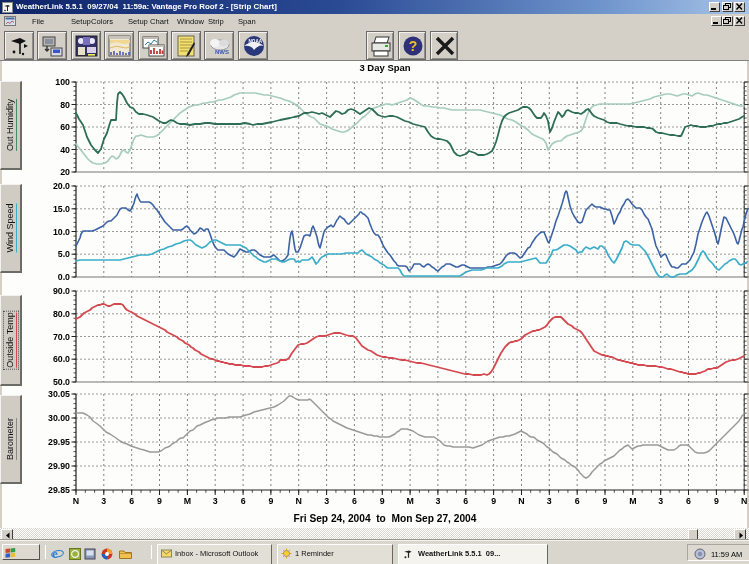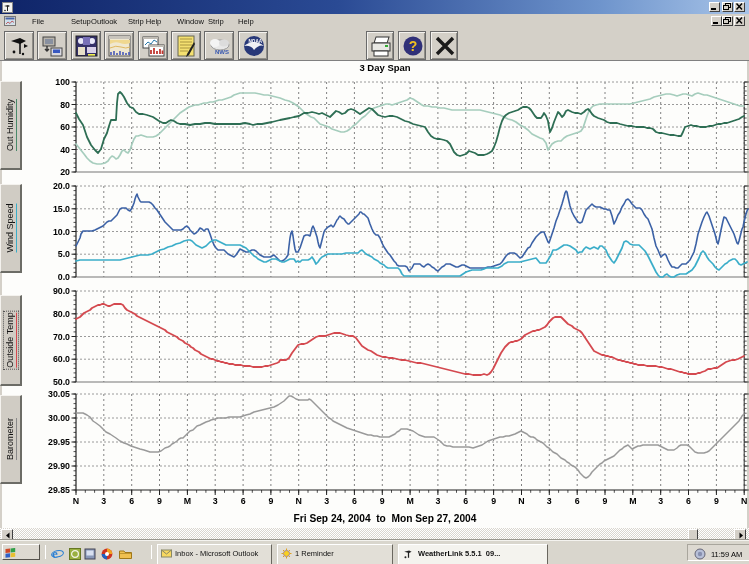--- a/index.html
+++ b/index.html
@@ -34,45 +34,46 @@
 #tray{position:absolute;left:687px;top:3px;width:72px;height:17px;background:#ddd9d1;border-top:1px solid #a9a69d;border-left:1px solid #a9a69d;border-right:1px solid #fff;border-bottom:1px solid #fff;font-size:7.5px;color:#000}
 </style></head>
 <body>
 <div id="screen">
   <div id="titlebar">
     <div id="titleicon"><svg width="9" height="9" viewBox="0 0 9 9">
           <path d="M1 3 L5 2 L7 3 L5 4 Z" fill="#222"></path>
           <line x1="4.5" y1="3" x2="4.5" y2="8" stroke="#222" stroke-width="1"></line>
           <circle cx="2" cy="7.5" r="0.8" fill="#222"></circle>
         </svg></div>
+    <div id="titletext">WeatherLink 5.5.1&nbsp; 09/27/04&nbsp; 11:59a: Vantage Pro Roof 2 - [Strip Chart]</div>
     <div class="wbtn" style="left:709px"><svg width="9" height="8">
           <rect x="1" y="5" width="5" height="2" fill="#000"></rect>
         </svg></div>
     <div class="wbtn" style="left:721.5px"><svg width="9" height="8">
           <rect x="2.5" y="0.5" width="5" height="4" fill="none" stroke="#000"></rect>
           <rect x="0.5" y="2.5" width="5" height="4" fill="#d4d0c8" stroke="#000"></rect>
         </svg></div>
     <div class="wbtn" style="left:734px"><svg width="9" height="8">
           <path d="M1.5 0.5 L7 6.5 M7 0.5 L1.5 6.5" stroke="#000" stroke-width="1.4"></path>
         </svg></div>
   </div>
   <div id="menubar">
     <div class="mi" style="left:4px;top:2px"><svg width="12" height="10">
           <rect x="0.5" y="0.5" width="11" height="9" fill="#e8e4dc" stroke="#777"></rect>
           <rect x="1.5" y="1.5" width="9" height="2" fill="#4664a8"></rect>
           <rect x="1.5" y="4" width="9" height="4.5" fill="#c8e0f0"></rect>
           <path d="M2 8 L4 6 L6 7.5 L8 5 L10 6.5" stroke="#c04040" fill="none" stroke-width="0.8"></path>
         </svg></div>
     <div class="mi" style="left:32px">File</div>
     <div class="mi" style="left:71px">Setup</div>
-    <div class="mi" style="left:91px">Outlook</div>
-    <div class="mi" style="left:128px">Strip Help</div>
+    <div class="mi" style="left:91px">Colors</div>
+    <div class="mi" style="left:128px">Setup Chart</div>
     <div class="mi" style="left:177px">Window</div>
     <div class="mi" style="left:208px">Strip</div>
-    <div class="mi" style="left:238px">Help</div>
+    <div class="mi" style="left:238px">Span</div>
     <div class="wbtn" style="left:711px;top:2px"><svg width="9" height="8">
           <rect x="1" y="5" width="5" height="2" fill="#000"></rect>
         </svg></div>
     <div class="wbtn" style="left:721.5px;top:2px"><svg width="9" height="8">
           <rect x="2.5" y="0.5" width="5" height="4" fill="none" stroke="#000"></rect>
           <rect x="0.5" y="2.5" width="5" height="4" fill="#d4d0c8" stroke="#000"></rect>
         </svg></div>
     <div class="wbtn" style="left:734px;top:2px"><svg width="9" height="8">
           <path d="M1.5 0.5 L7 6.5 M7 0.5 L1.5 6.5" stroke="#000" stroke-width="1.4"></path>
         </svg></div>

